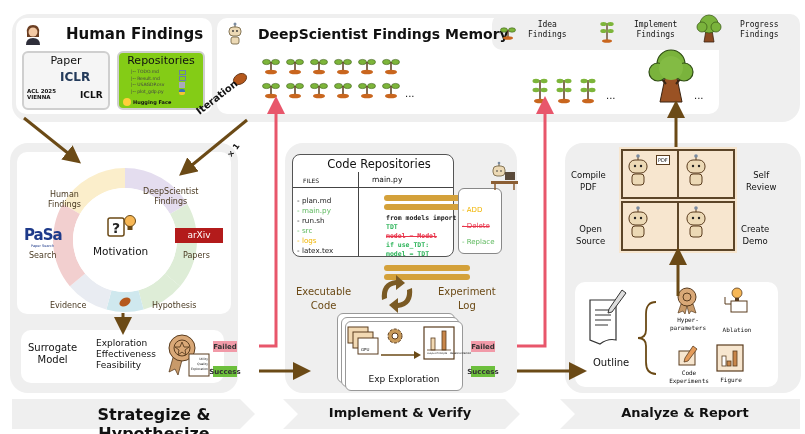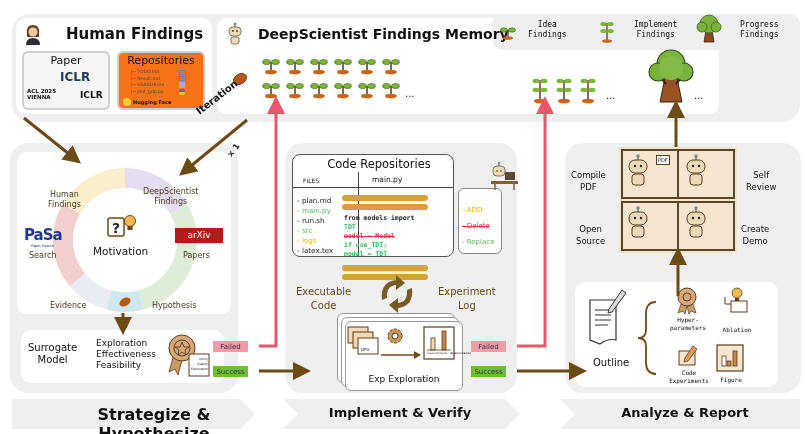--- a/index.html
+++ b/index.html
@@ -4,21 +4,21 @@
 <style>
   * { box-sizing: border-box; margin: 0; padding: 0; }
   html, body { width: 805px; height: 434px; background: #ffffff; overflow: hidden; }
   body { position: relative; font-family: "DejaVu Sans", sans-serif; color: #111; }
   .abs { position: absolute; }
   .panel { position: absolute; background: #efefef; border-radius: 18px; }
   .card { position: absolute; background: #ffffff; border-radius: 10px; }
   .mono { font-family: "DejaVu Sans Mono", monospace; }
   .title-bold { font-weight: bold; }
   .center { text-align: center; }
-  .badge { position: absolute; width: 35px; height: 11px; font-size: 7px; display:flex; align-items:center; justify-content:center; color:#333; }
+  .badge { position: absolute; width: 24px; height: 11px; font-size: 7px; display:flex; align-items:center; justify-content:center; color:#333;font-weight:bold; }
   .badge.failed { background: #f19aa8; }
   .badge.success { background: #6cbf3c; }
   .tile { position: absolute; width: 58px; height: 50px; background: #f7e6cf; border: 2px solid #5c4528; }
   .code-line { font-size: 6.5px; line-height: 9px; }
   .bar { height: 6px; background: #d4a13a; border-radius: 3px; margin: 3px 0; }
   svg text { font-family: "DejaVu Sans", sans-serif; }
 </style>
 </head>
 <body>
 
@@ -32,21 +32,21 @@
   </svg>
   <div class="abs title-bold" style="left:50px;top:7px;font-size:15px;">Human Findings</div>
 
   <div class="abs" style="left:6px;top:33px;width:88px;height:59px;border:2px solid #cfcfcf;border-radius:6px;background:#f5f5f5;">
     <div class="center" style="font-size:11px;margin-top:1px;">Paper</div>
     <div class="abs title-bold" style="left:36px;top:17px;font-size:12px;color:#233a5a;">ICLR</div>
     <div class="abs title-bold" style="left:3px;top:35px;width:34px;font-size:5.5px;line-height:6px;color:#111;">ACL 2025 VIENNA</div>
     <div class="abs title-bold" style="left:56px;top:37px;font-size:9px;color:#111;">ICLR</div>
   </div>
 
-  <div class="abs" style="left:101px;top:33px;width:88px;height:59px;border:2px solid #cfcfcf;border-radius:6px;background:#f97316;">
+  <div class="abs" style="left:101px;top:33px;width:88px;height:59px;border:2px solid #cfcfcf;border-radius:6px;background:#84cc16;">
     <div class="center" style="font-size:11px;margin-top:1px;">Repositories</div>
     <div class="abs" style="left:12px;top:16px;font-size:4.5px;line-height:6.5px;color:#444;">
       <div>|-- TODO.md</div>
       <div>|-- Result.md</div>
       <div>|-- USAGDP.csv</div>
       <div>|-- plot_gdp.py</div>
     </div>
     <div class="abs" style="left:60px;top:17px;width:8px;">
       <div style="width:7px;height:5px;border:1px solid #6b7fa8;margin-bottom:1px;"></div>
       <div style="width:7px;height:5px;border:1px solid #6b7fa8;margin-bottom:1px;"></div>
@@ -302,21 +302,21 @@
 <div class="abs" style="left:293px;top:187px;width:160px;height:1px;background:#444;"></div>
 <div class="abs" style="left:358px;top:172px;width:1px;height:84px;background:#444;"></div>
 <div class="abs" id="file-list" style="left:297px;top:196px;font-size:7.2px;line-height:10px;">
     <div style="color: rgb(34, 34, 34);">- plan.md</div>
     <div style="color: rgb(92, 184, 92);">- main.py</div>
     <div style="color: rgb(34, 34, 34);">- run.sh</div>
     <div style="color: rgb(92, 184, 92);">- src</div>
     <div style="color: rgb(240, 180, 0);">- logs</div>
     <div style="color: rgb(34, 34, 34);">- latex.tex</div>
   </div>
-<div class="abs" style="left:342px;top:192px;width:86px;">
+<div class="abs" style="left:384px;top:192px;width:86px;">
   <div class="bar"></div>
   <div class="bar"></div>
   <div id="code-lines" class="mono" style="margin:4px 0 6px 2px;">
       <div class="code-line" style="color: rgb(34, 34, 34); font-weight: bold;"><span>from models import </span><span style="color: rgb(47, 181, 91);">TDT</span></div>
       <div class="code-line" style="color: rgb(232, 52, 74); font-weight: bold; text-decoration: line-through;"><span>model = Model</span></div>
       <div class="code-line" style="color: rgb(47, 181, 91); font-weight: bold;"><span>if use_TDT:</span></div>
       <div class="code-line" style="color: rgb(47, 181, 91); font-weight: bold;"><span>model = TDT</span></div>
     </div>
   <div class="bar"></div>
   <div class="bar"></div>

